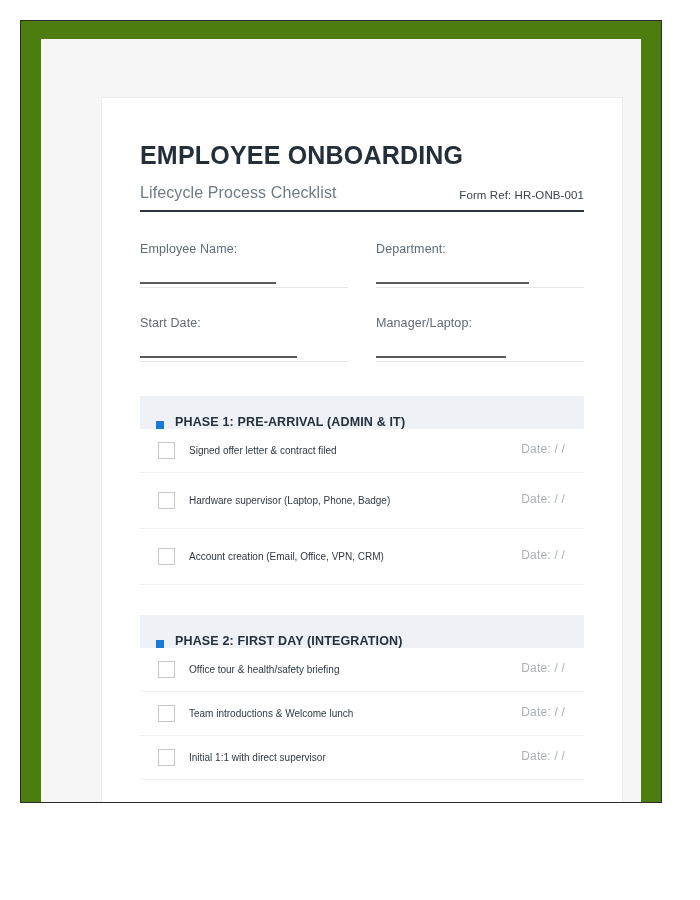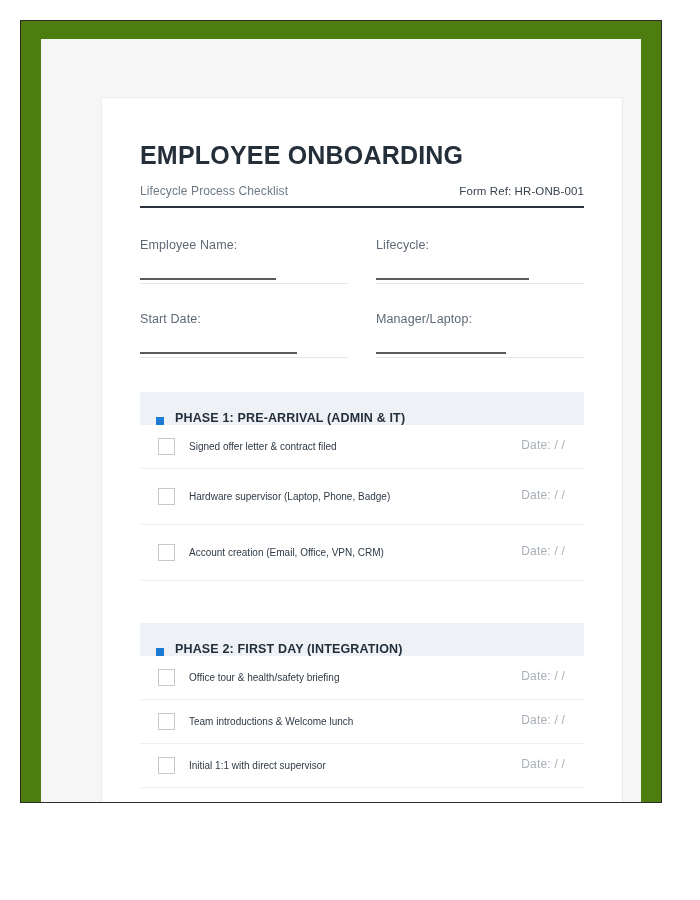--- a/index.html
+++ b/index.html
@@ -56,21 +56,21 @@
     color: #252f3a;
     line-height: 1.1;
   }
   .subtitle-row {
     display: flex;
     align-items: flex-end;
     justify-content: space-between;
     margin-top: 14px;
   }
   .doc-subtitle {
-    font-size: 12px;
+    font-size: 16px;
     color: #6f7b87;
     letter-spacing: 0.1px;
   }
   .form-ref {
     font-size: 11.5px;
     color: #3a4450;
     letter-spacing: 0.1px;
     padding-bottom: 1px;
   }
   .title-rule {
@@ -105,21 +105,21 @@
     bottom: 3px;
     height: 1.6px;
     background: #5a5a5a;
   }
   .u-w1 { width: 136px; }
   .u-w2 { width: 153px; }
   .u-w3 { width: 157px; }
   .u-w4 { width: 130px; }
 
   
-  .phase-block { margin-top: 42px; }
+  .phase-block { margin-top: 30px; }
   .phase-block.first { margin-top: 34px; }
 
   .phase-header {
     background: #eef1f5;
     height: 33px;
     display: flex;
     align-items: flex-end;
     padding-left: 16px;
   }
   .phase-bullet {
@@ -204,21 +204,21 @@
       <div class="meta-grid">
 
         <div class="meta-field">
           <div class="meta-label">Employee Name:</div>
           <div class="meta-underline-wrap">
             <div class="meta-underscores u-w1"></div>
           </div>
         </div>
 
         <div class="meta-field">
-          <div class="meta-label">Lifecycle:</div>
+          <div class="meta-label">Department:</div>
           <div class="meta-underline-wrap">
             <div class="meta-underscores u-w2"></div>
           </div>
         </div>
 
         <div class="meta-field">
           <div class="meta-label">Start Date:</div>
           <div class="meta-underline-wrap">
             <div class="meta-underscores u-w3"></div>
           </div>

